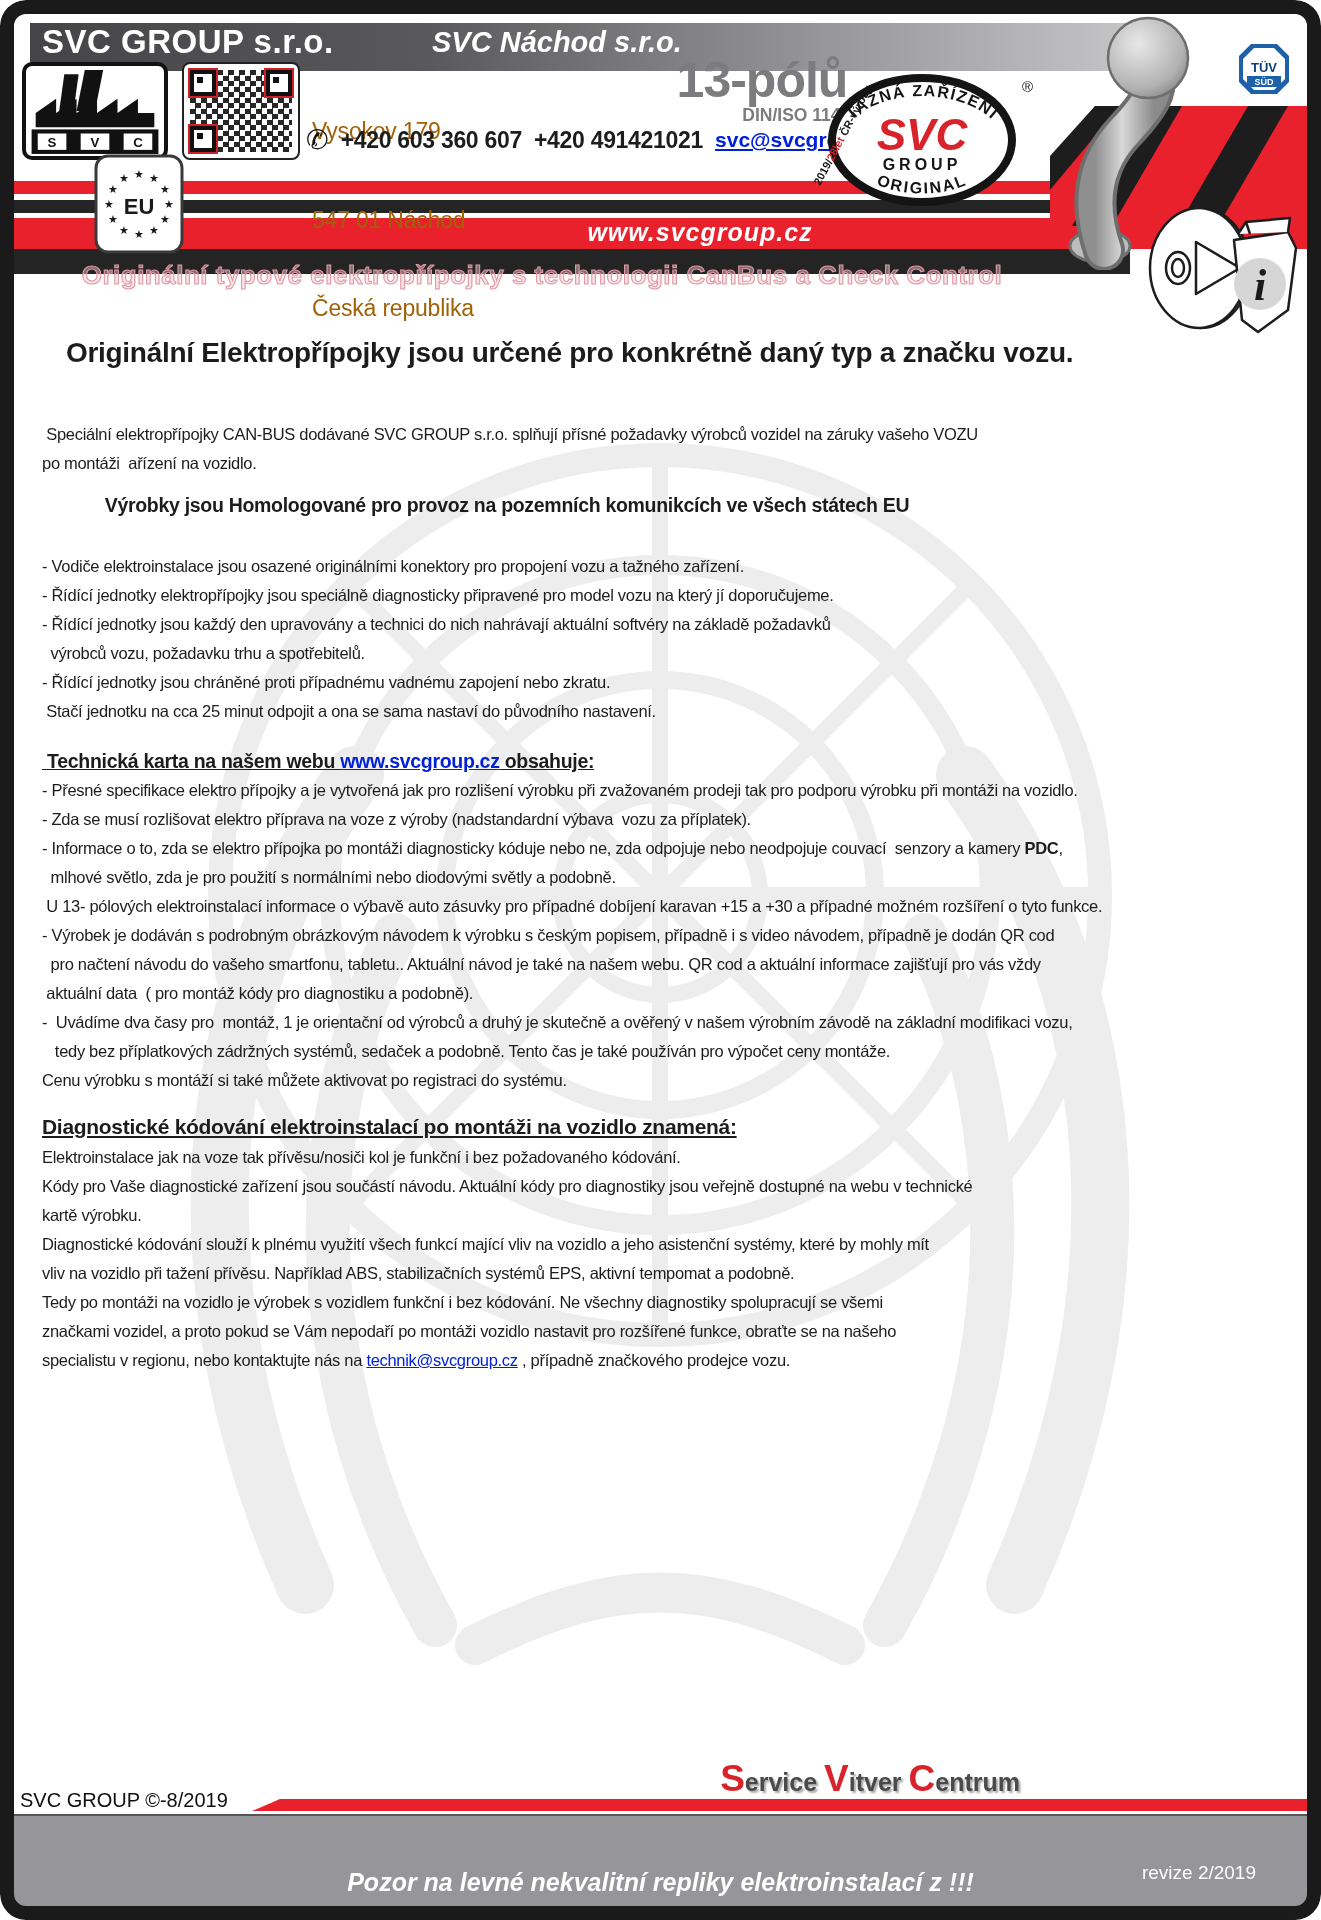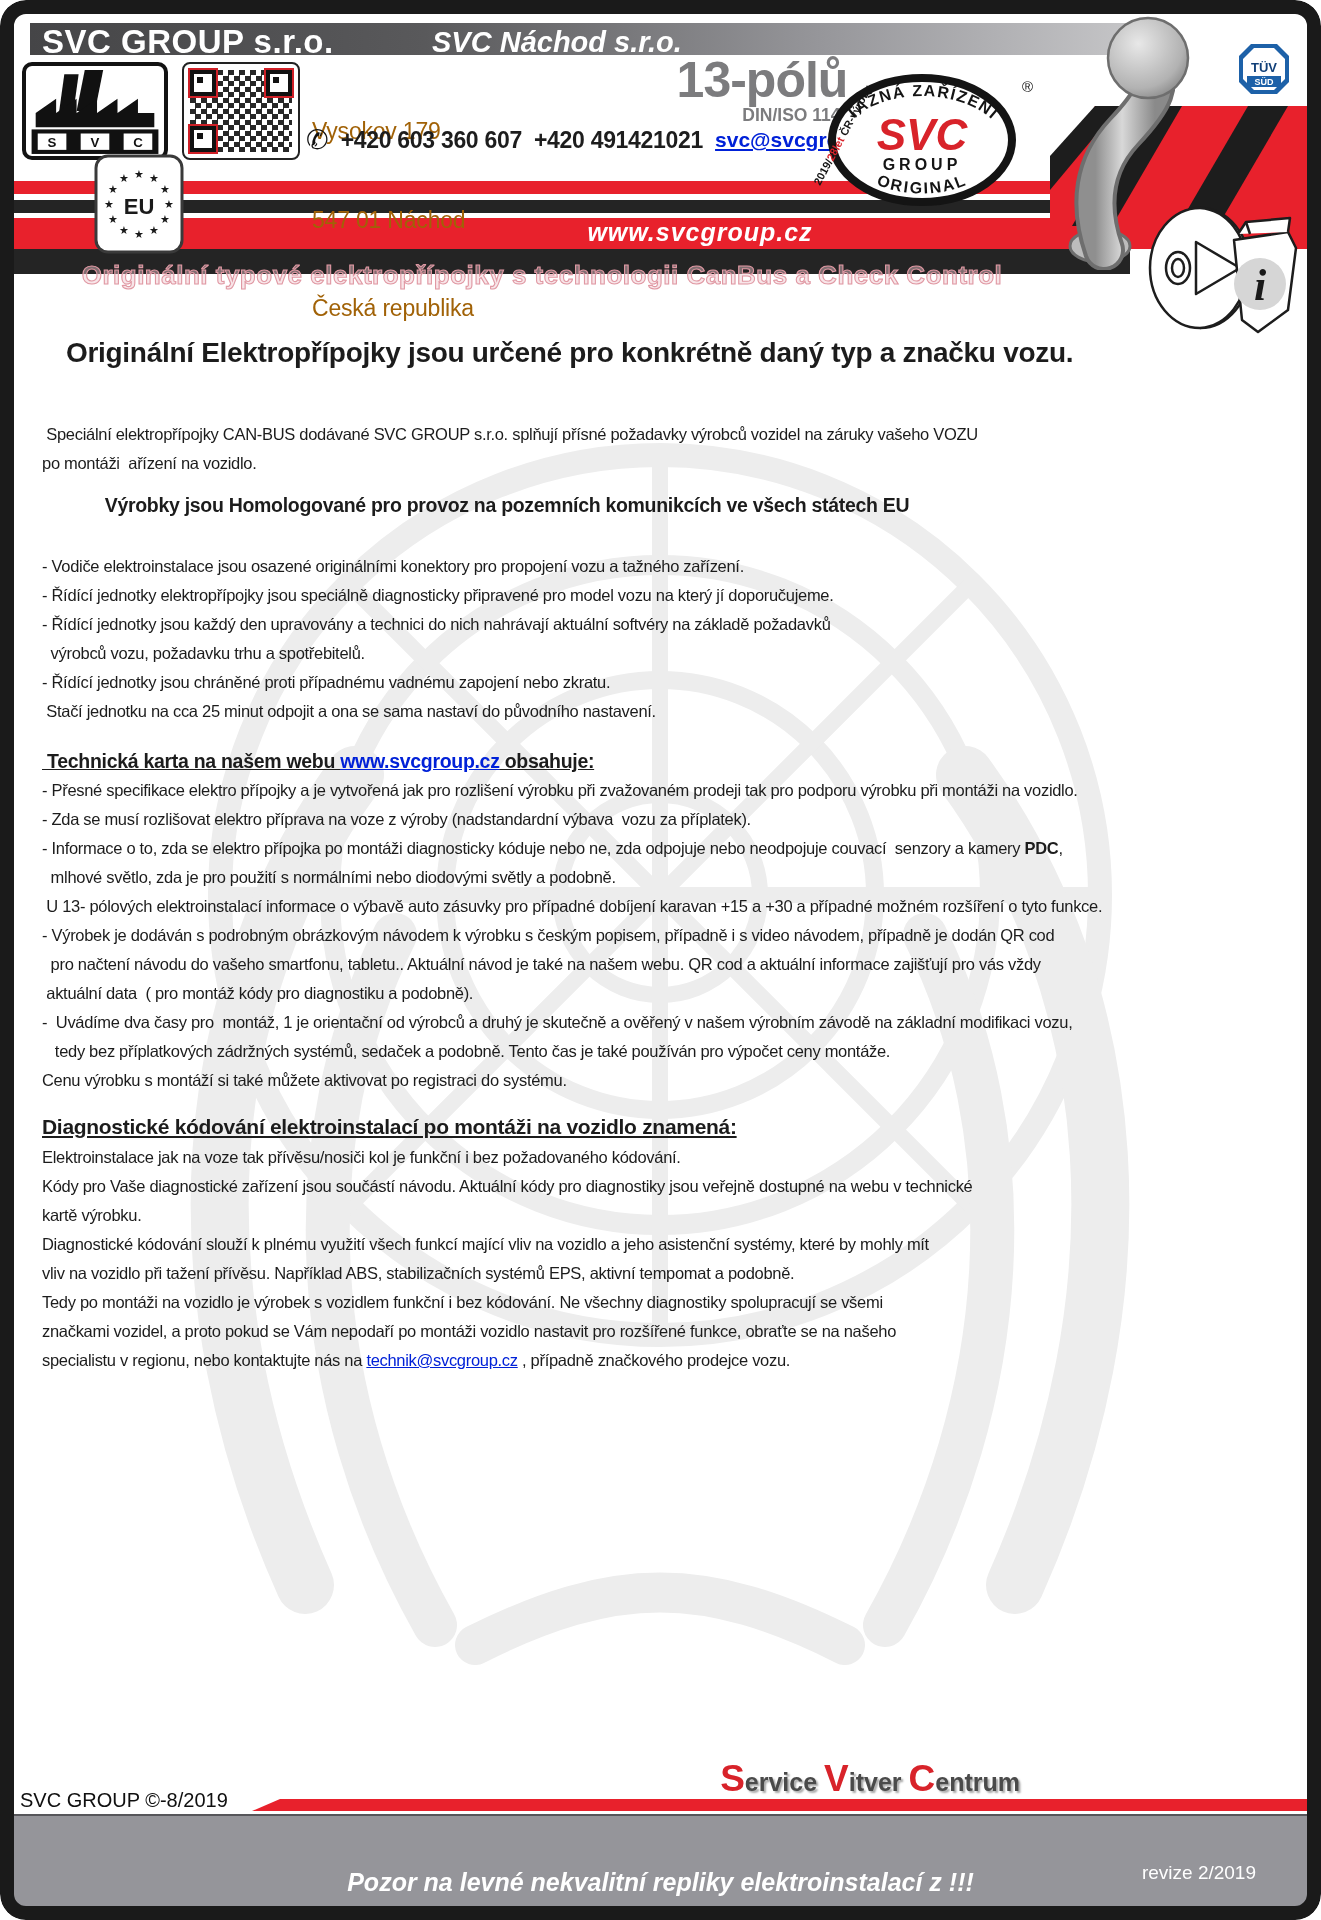--- a/index.html
+++ b/index.html
@@ -2,21 +2,21 @@
 <html><head>
 <meta charset="utf-8">
 <style>
   html,body{margin:0;padding:0;background:#fff;}
   .page{position:relative;width:1321px;height:1920px;background:#fff;overflow:hidden;border-radius:26px;
         font-family:"Liberation Sans","DejaVu Sans",sans-serif;}
   .abs{position:absolute;}
   .frame{position:absolute;inset:0;border:14px solid #1a1a1a;border-radius:26px;pointer-events:none;z-index:50;}
 
   
-  .band{left:30px;top:23px;width:1128px;height:32px;z-index:2;
+  .band{left:30px;top:23px;width:1128px;height:48px;z-index:2;
         background:linear-gradient(90deg,#454547 0%,#59595b 35%,#96969a 70%,#c9c9cb 100%);}
   .company{position:absolute;left:12px;top:0px;font-size:33px;font-weight:800;color:#fff;letter-spacing:.5px;white-space:pre;}
   .branch{position:absolute;left:402px;top:3px;font-size:29px;font-weight:700;font-style:italic;color:#fff;white-space:pre;}
 
   
   .factory{left:22px;top:62px;width:146px;height:98px;border:4px solid #121212;border-radius:10px;background:#fff;box-sizing:border-box;z-index:2;}
 
   
   .qr{left:182px;top:62px;width:118px;height:98px;border:2px solid #222;border-radius:8px;background:#fff;box-sizing:border-box;z-index:2;}
   .qr-pat{position:absolute;inset:6px;background:

